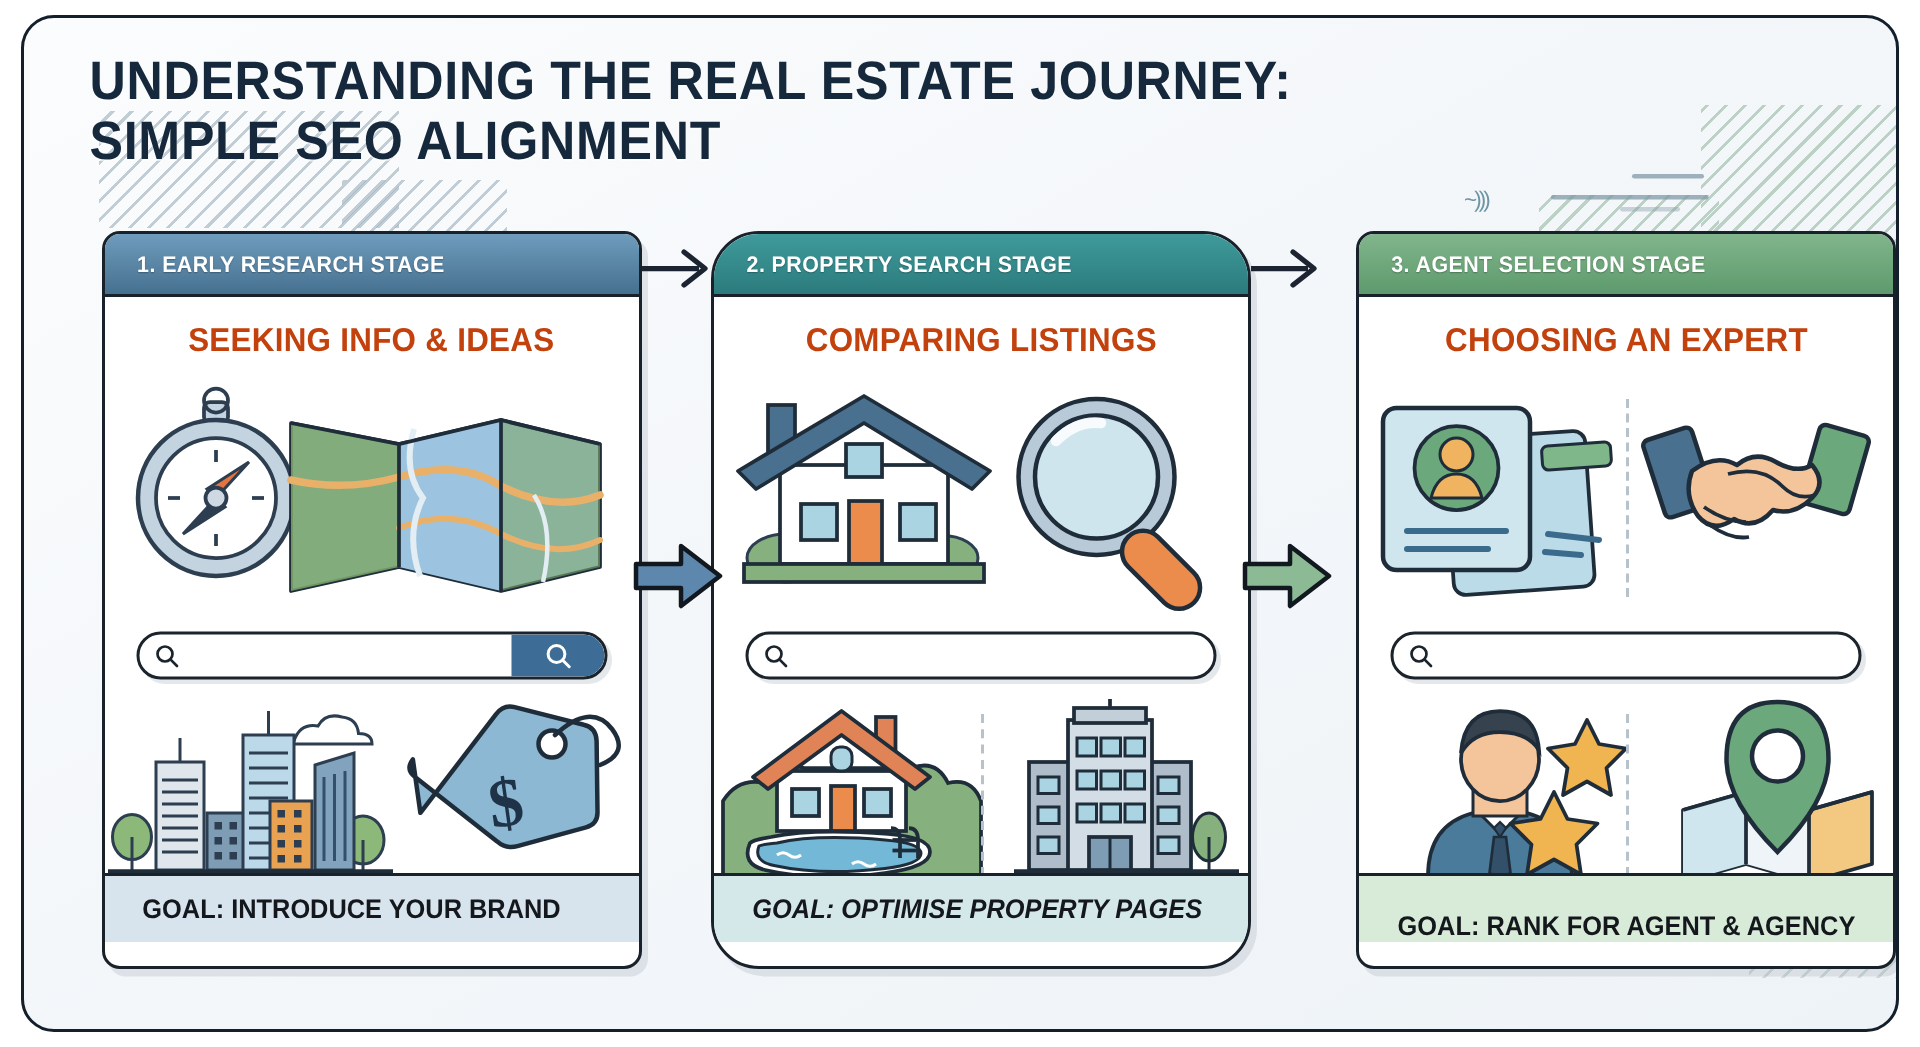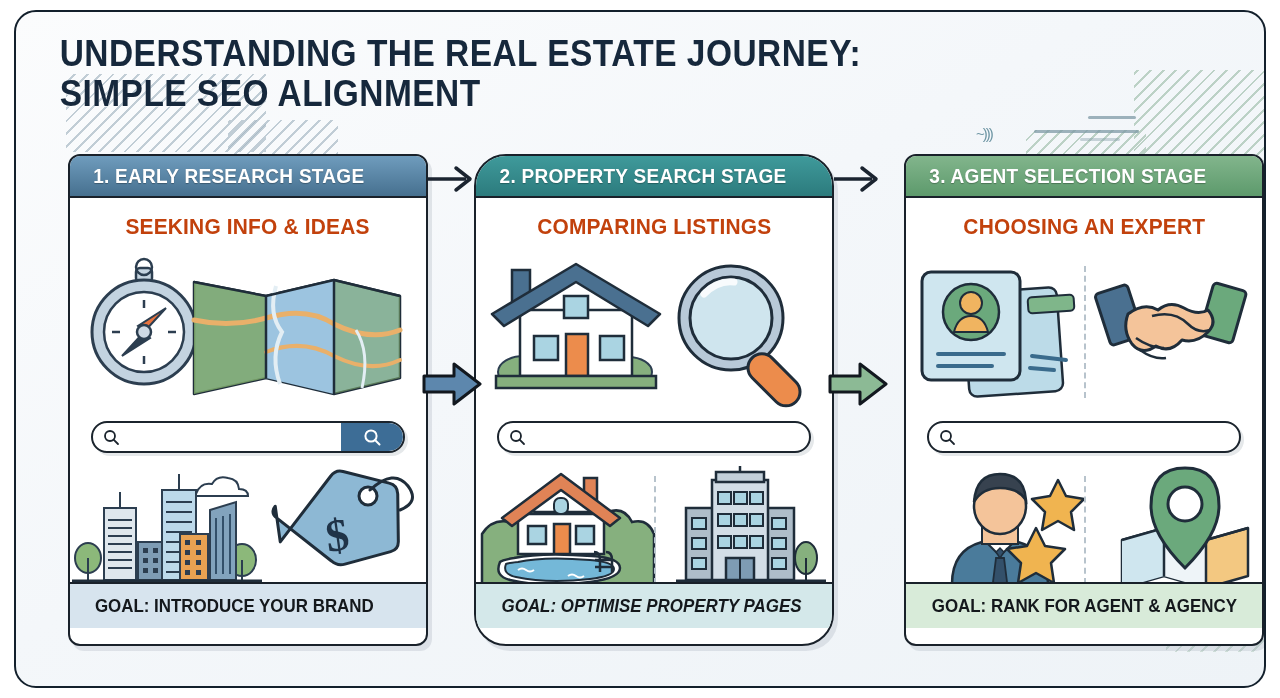--- a/index.html
+++ b/index.html
@@ -80,21 +80,21 @@
   }
   #col-1 { left: 52px; }
   #col-2 { left: 458px; border-radius: 32px; }
   #col-3 { left: 864px; margin-left: 24px; }
 
   .col-header {
     height: 42px;
     display: flex; align-items: center;
     padding-left: 16px;
     color: #ffffff;
-    font-size: 20px; font-weight: bold;
+    font-size: 15px; font-weight: bold;
     letter-spacing: .3px;
     transform-origin: left center;
     border-bottom: 2px solid #19212a;
     text-shadow: 0 1px 1px rgba(0,0,0,.28);
   }
   .col-header span { display:block; transform: scaleX(.95); }
   #hdr-1 { background: linear-gradient(#6f9cbd,#46708f); }
   #hdr-2 { background: linear-gradient(#3f9a9b,#2c7b7d); }
   #hdr-3 { background: linear-gradient(#82b58c,#5d9a6c); }
 
@@ -140,21 +140,21 @@
   .col-footer {
     position:absolute; left:0; right:0; bottom:16px;
     height: 46px;
     border-top: 2px solid #19212a;
     display:flex; align-items:center; padding-left: 16px;
     font-size: 18px; font-weight:bold; color:#14181c;
   }
   .col-footer span { display:block; transform: scaleX(.94); }
   #ftr-1 { background:#d7e4ee; }
   #ftr-2 { background:#d4e8ea;font-style:italic; }
-  #ftr-3 { background:#d8ebd9; }
+  #ftr-3 { background:#d8ebd9;align-items:flex-end; }
 
   
   .thin-arrow { position:absolute; z-index: 6; }
   #thin-arrow-1 { left: 412px; top: 152px; }
   #thin-arrow-2 { left: 818px; top: 152px; }
   .block-arrow { position:absolute; z-index: 6; }
   #block-arrow-1 { left: 406px; top: 348px; }
   #block-arrow-2 { left: 812px; top: 348px; }
 </style>
 </head>

